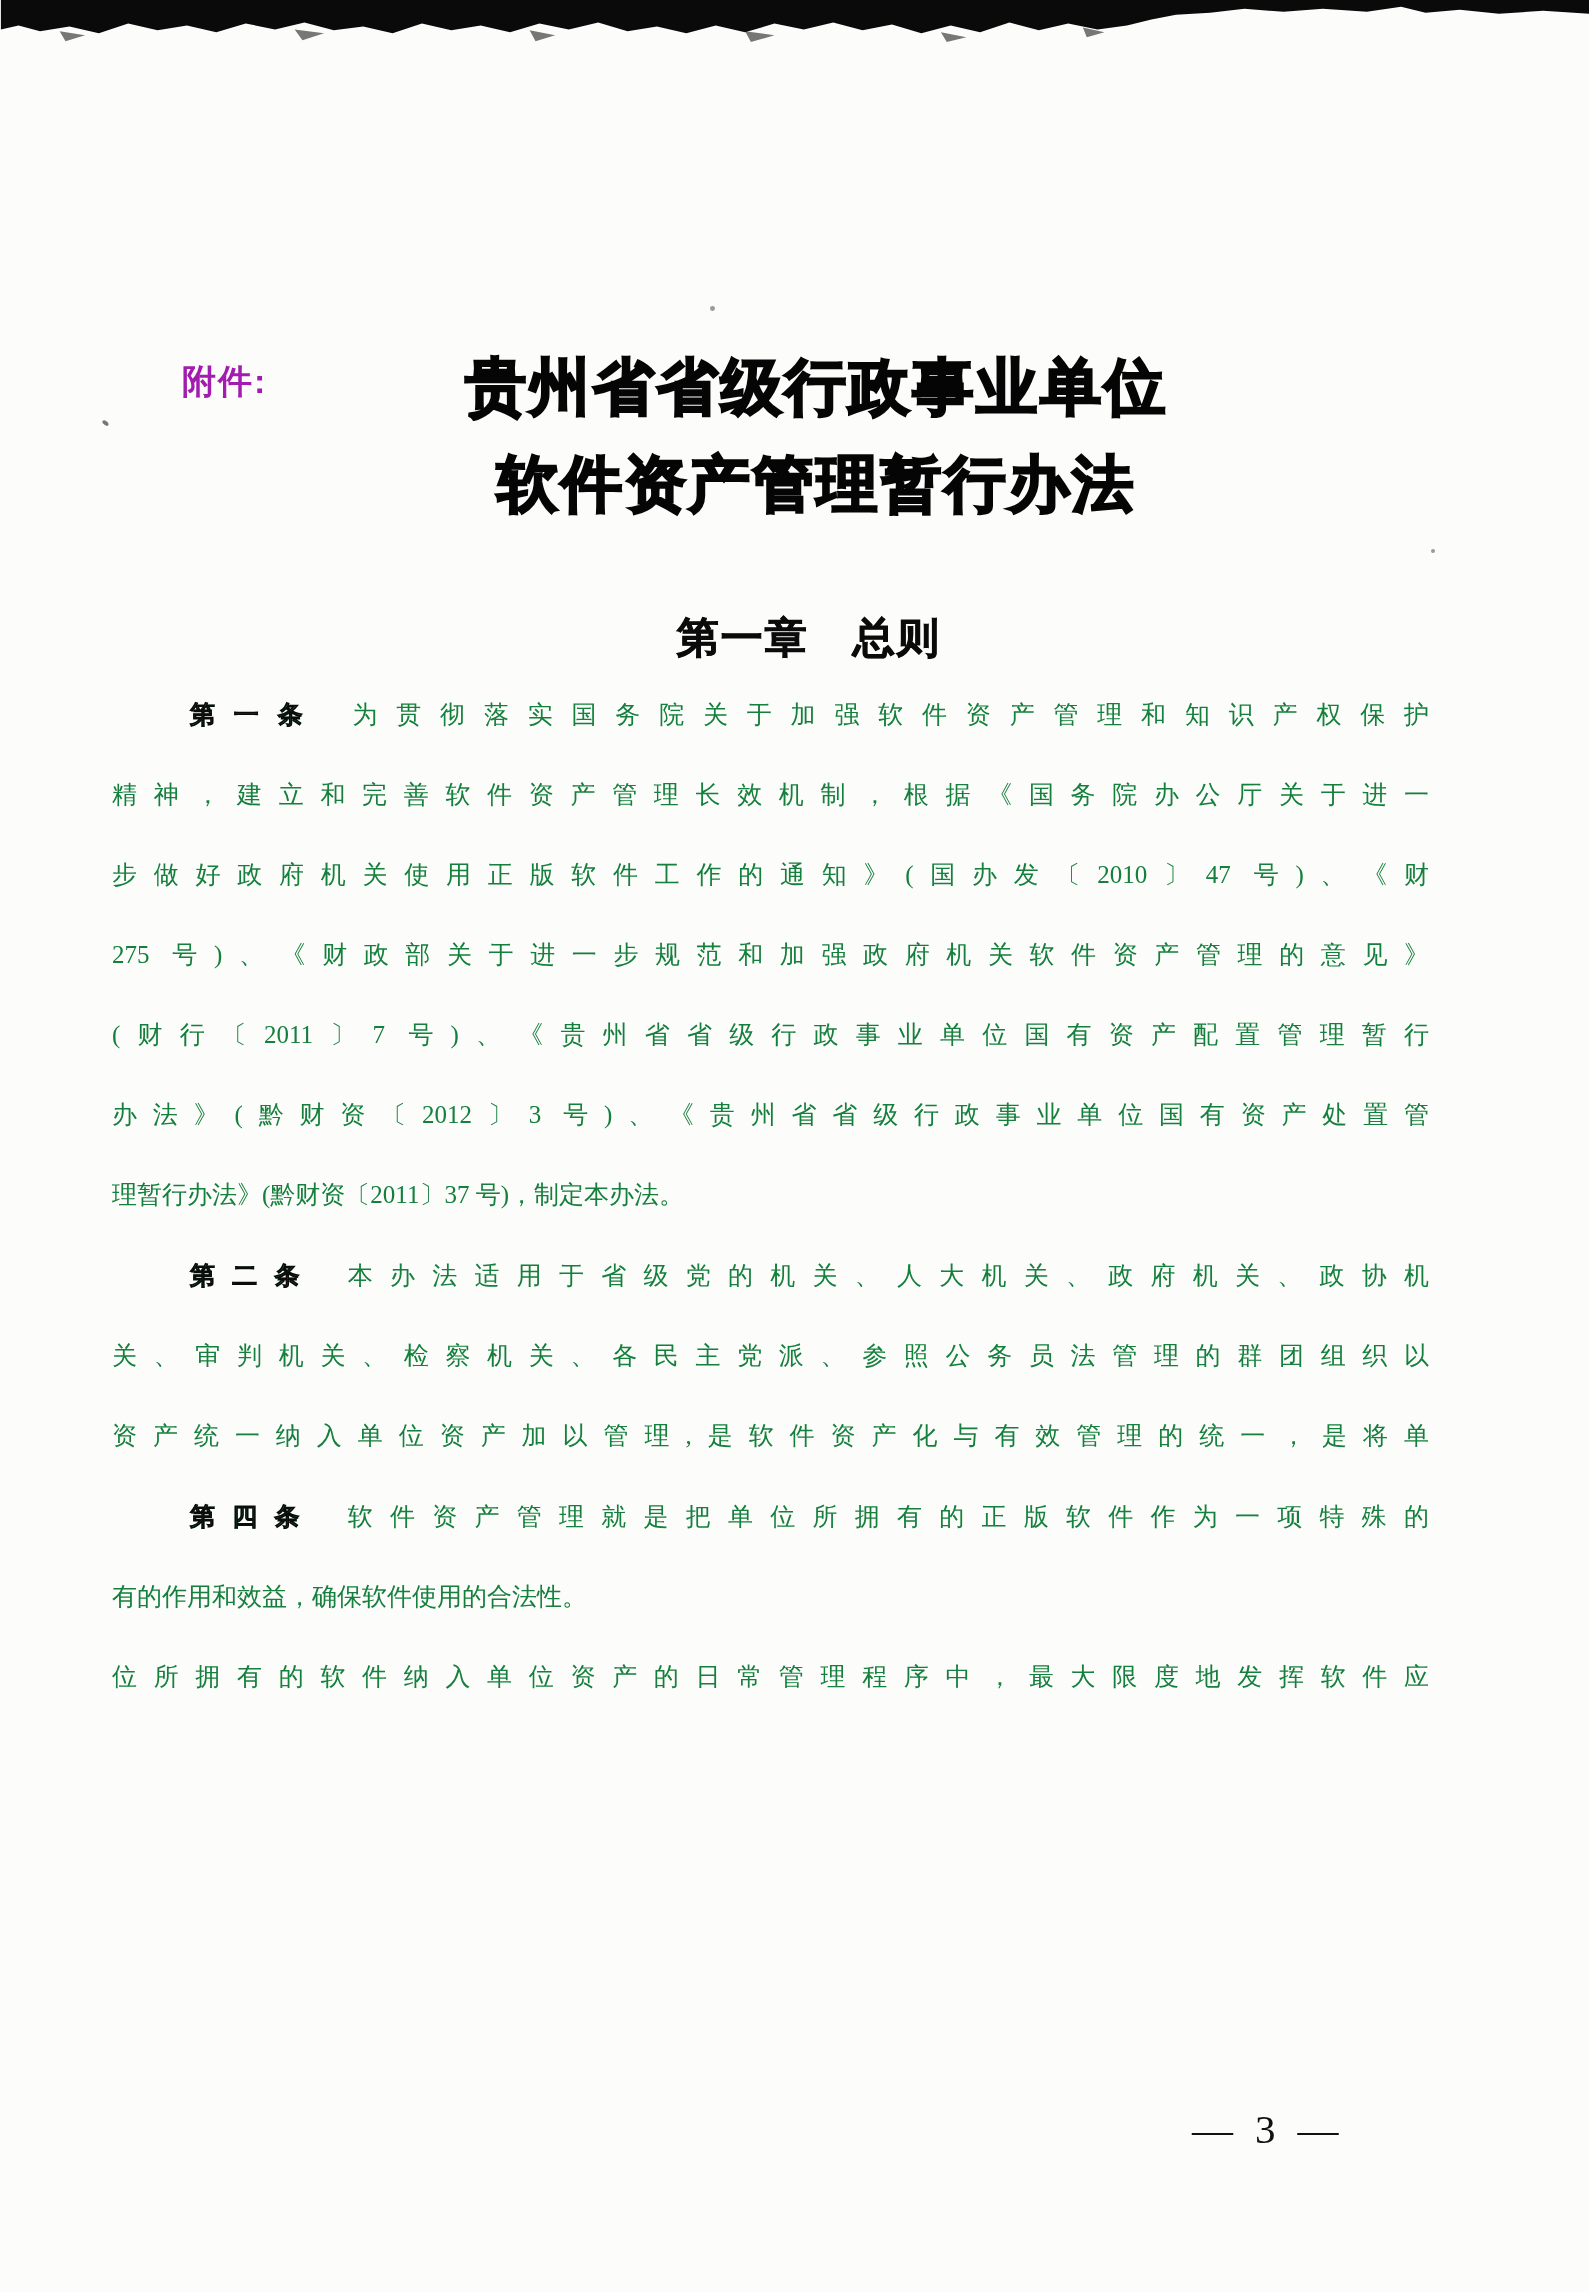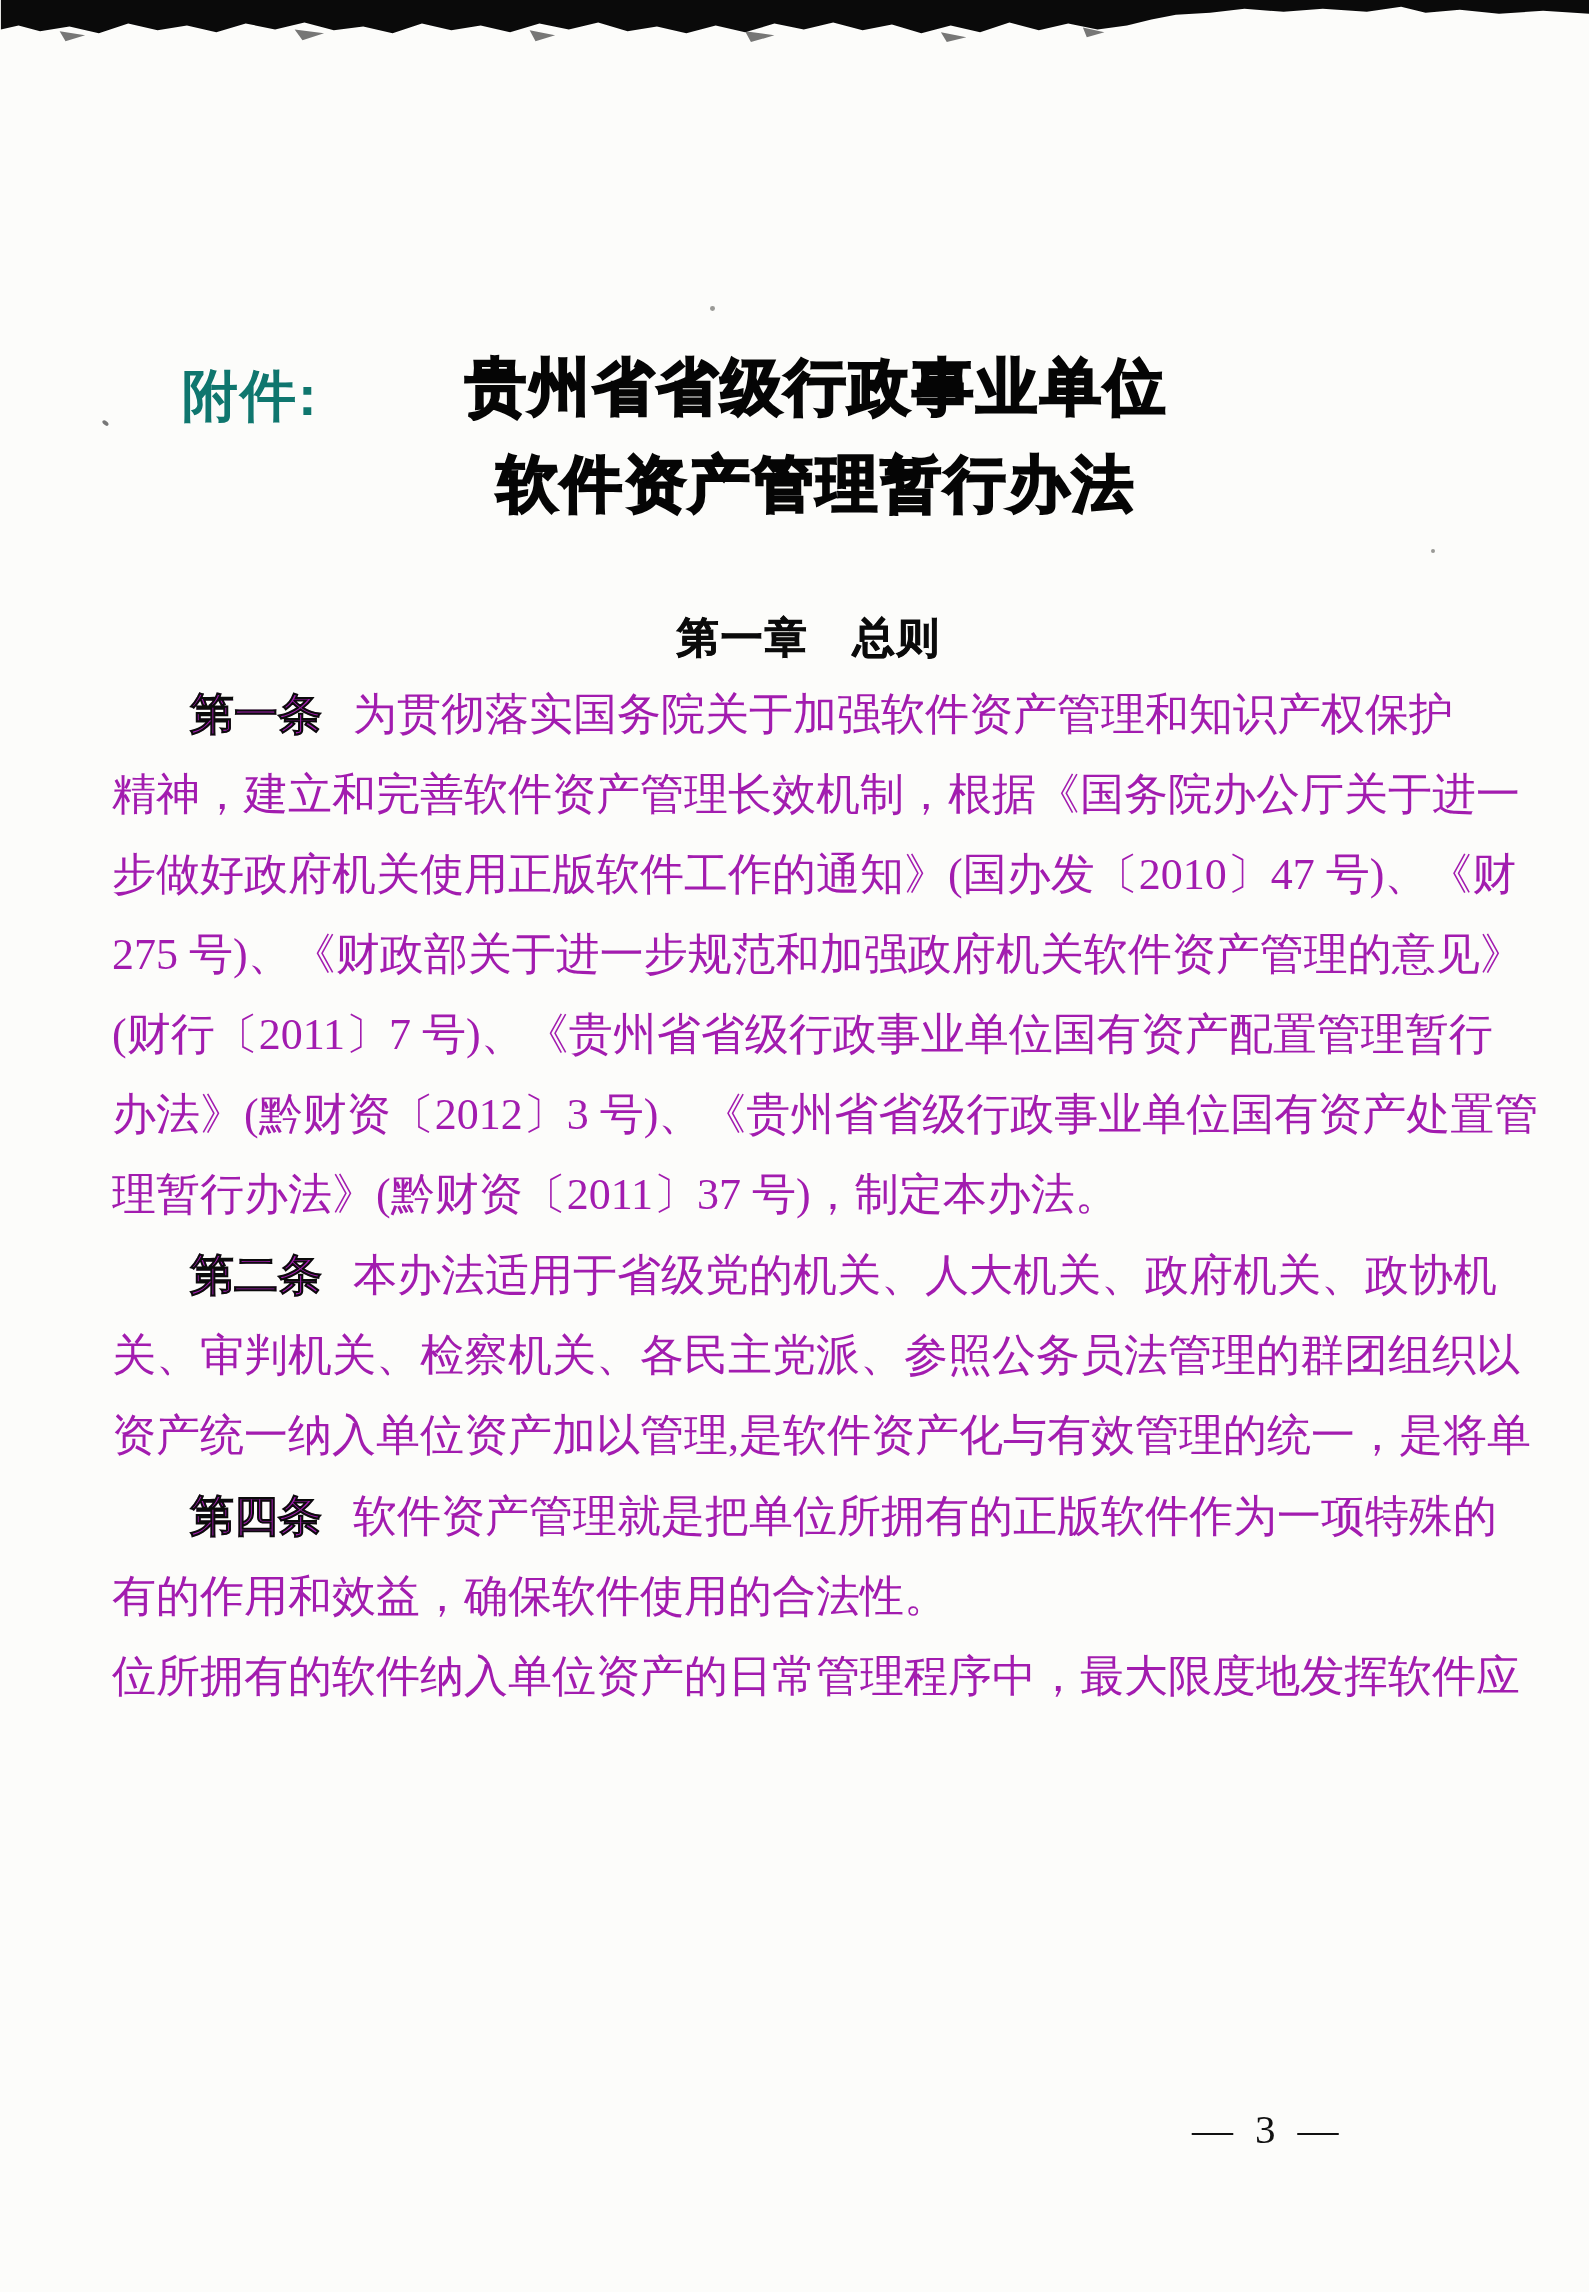--- a/index.html
+++ b/index.html
@@ -16,22 +16,22 @@
     pointer-events: none;
   }
   .speck { position: absolute; background: #9a9a96; border-radius: 50%; }
   .speck.s1 { left: 710px; top: 306px; width: 4.9px; height: 4.9px; }
   .speck.s2 { left: 102px; top: 421px; width: 6.9px; height: 3.9px; transform: rotate(40deg); background:#777; }
   .speck.s3 { left: 1431px; top: 549px; width: 3.9px; height: 3.9px; }
 
   .attachment-label {
     position: absolute; left: 182px; top: 359px;
     font-family: "Liberation Sans", "DejaVu Sans", sans-serif;
-    font-weight: bold; font-size: 56px; letter-spacing: 2px;
-    color: #0f766e;
+    font-weight: bold; font-size: 34px; letter-spacing: 2px;
+    color: #a21caf;
     text-align: center;
   }
   .doc-title {
     position: absolute; top: 339px; left: 0; width: 100%;
     text-align: center; transform: translateX(21.6px);
     font-family: "Liberation Sans", "DejaVu Sans", sans-serif;
     font-weight: 900; font-size: 61px; line-height: 97px;
     color: #050505;
     -webkit-text-stroke: 2.4px #050505;
     letter-spacing: 2.9px;
@@ -39,21 +39,21 @@
   .chapter-heading {
     position: absolute; top: 610px; left: 0; width: 100%;
     text-align: center; transform: translateX(13.7px);
     font-family: "Liberation Sans", "DejaVu Sans", sans-serif;
     font-weight: bold; font-size: 42px; color: #0b0b0b;
     -webkit-text-stroke: 0.8px #0b0b0b;
     letter-spacing: 2px;
   }
   .doc-body {
     position: absolute; left: 112px; top: 674px; width: 1317px;
-    font-size: 44px; line-height: 80px; color: #a21caf;
+    font-size: 25px; line-height: 80px; color: #15803d;
   }
   .para { margin: 0; }
   .line {
     text-align: justify;
     text-align-last: justify;
     white-space: nowrap;
   }
   .line.last { text-align-last: left; white-space: normal; }
   .line.first { text-indent: 78px; }
   .term {

